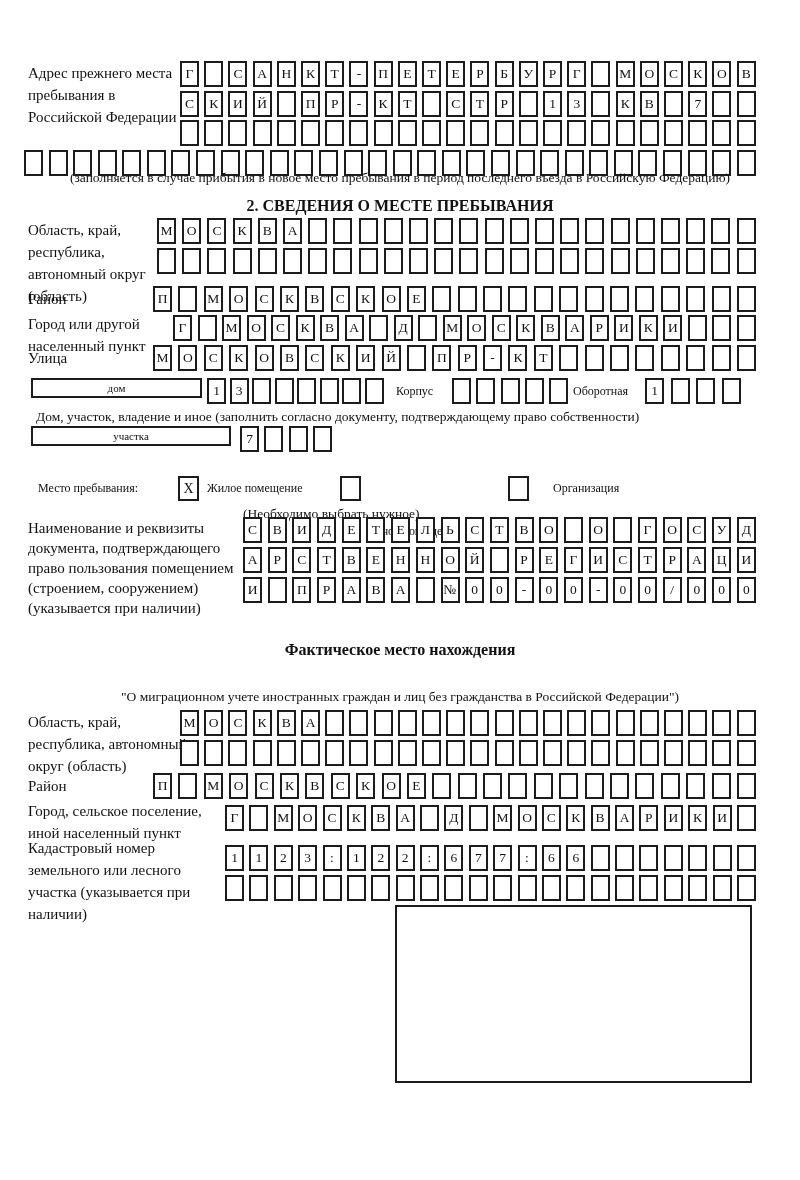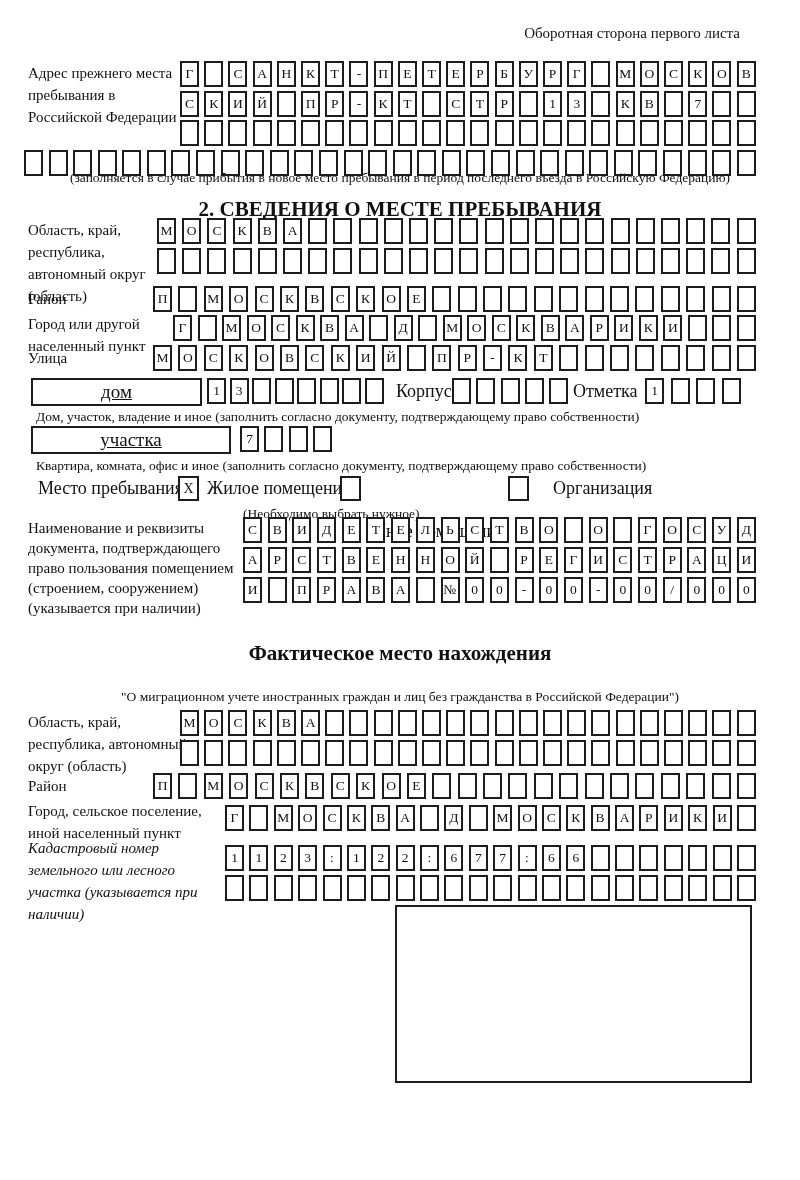--- a/index.html
+++ b/index.html
@@ -1,39 +1,38 @@
 <!DOCTYPE html>
 <html><head>
 <meta charset="utf-8">
 <style>
   html,body{margin:0;padding:0;background:#fff;}
   .page{position:relative;width:800px;height:1180px;background:#ffffff;
         font-family:"Liberation Serif","DejaVu Serif",serif;color:#111;overflow:hidden;}
   .abs{position:absolute;}
   .lbl{font-size:15px;line-height:22px;color:#111;}
   .cap{font-size:13.5px;line-height:17px;color:#111;}
-  .ttl{font-size:21px;font-weight:bold;text-align:center;width:800px;left:0;}
+  .ttl{font-size:16px;font-weight:bold;text-align:center;width:800px;left:0;}
   .ctr{text-align:center;width:800px;left:0;}
   .cellrow{display:flex;justify-content:space-between;height:26px;}
   .cell{box-sizing:border-box;flex:0 0 19px;width:19px;height:26px;border:2px solid #1c1c1c;
         display:flex;align-items:center;justify-content:center;
         font-size:13.5px;line-height:1;background:#fff;}
-  .widebox{box-sizing:border-box;border:2px solid #1c1c1c;height:28px;display:flex;
-           align-items:center;justify-content:center;font-size:19px;background:#fff;text-decoration:underline;}
+  .widebox{box-sizing:border-box;border:2px solid #1c1c1c;height:20px;display:flex;
+           align-items:center;justify-content:center;font-size:11px;background:#fff;}
   .cb{box-sizing:border-box;width:21px;height:25px;border:2px solid #1c1c1c;display:flex;
       align-items:center;justify-content:center;font-size:14px;background:#fff;}
-  .inline-lbl{font-size:18px;line-height:25px;}
+  .inline-lbl{font-size:12px;line-height:25px;}
   .stampbox{box-sizing:border-box;border:2px solid #1c1c1c;background:#fff;}
 </style>
 </head>
 <body>
 
 <div class="page">
 
-  <div class="abs lbl" style="left:0;top:22px;width:740px;text-align:right;">Оборотная сторона первого листа</div>
 
   <div class="abs lbl" style="left:28px;top:62px;width:155px;">Адрес прежнего места пребывания в Российской Федерации</div>
   <div class="abs cellrow" style="left:180px;top:61px;width:576px;">
       <span class="cell">Г</span>
       <span class="cell"></span>
       <span class="cell">С</span>
       <span class="cell">А</span>
       <span class="cell">Н</span>
       <span class="cell">К</span>
       <span class="cell">Т</span>
@@ -293,37 +292,36 @@
       <span class="cell"></span>
     </div>
   <div class="abs inline-lbl" style="left:396px;top:379px;">Корпус</div>
   <div class="abs cellrow" style="left:452px;top:378px;width:116px;">
       <span class="cell"></span>
       <span class="cell"></span>
       <span class="cell"></span>
       <span class="cell"></span>
       <span class="cell"></span>
     </div>
-  <div class="abs inline-lbl" style="left:573px;top:379px;">Отметка</div>
+  <div class="abs inline-lbl" style="left:573px;top:379px;">Оборотная</div>
   <div class="abs cellrow" style="left:645px;top:378px;width:96px;">
       <span class="cell">1</span>
       <span class="cell"></span>
       <span class="cell"></span>
       <span class="cell"></span>
     </div>
   <div class="abs cap" style="left:36px;top:408px;">Дом, участок, владение и иное (заполнить согласно документу, подтверждающему право собственности)</div>
 
   <div class="abs widebox" style="left:31px;top:426px;width:200px;">участка</div>
   <div class="abs cellrow" style="left:240px;top:426px;width:92px;">
       <span class="cell">7</span>
       <span class="cell"></span>
       <span class="cell"></span>
       <span class="cell"></span>
     </div>
-  <div class="abs cap" style="left:36px;top:457px;">Квартира, комната, офис и иное (заполнить согласно документу, подтверждающему право собственности)</div>
 
   <div class="abs" style="left:0;top:476px;width:800px;height:26px;">
     <span class="abs inline-lbl" style="left:38px;top:0;">Место пребывания:</span>
     <span class="abs cb" style="left:178px;top:0;">X</span>
     <span class="abs inline-lbl" style="left:207px;top:0;">Жилое помещение</span>
     <span class="abs cb" style="left:340px;top:0;"></span>
     <span class="abs inline-lbl" style="left:373px;top:0;margin-top:43px;">Иное помещение</span>
     <span class="abs cb" style="left:508px;top:0;"></span>
     <span class="abs inline-lbl" style="left:553px;top:0;">Организация</span>
   </div>
@@ -504,21 +502,21 @@
       <span class="cell">К</span>
       <span class="cell">В</span>
       <span class="cell">А</span>
       <span class="cell">Р</span>
       <span class="cell">И</span>
       <span class="cell">К</span>
       <span class="cell">И</span>
       <span class="cell"></span>
     </div>
 
-  <div class="abs lbl" style="left:28px;top:837px;width:178px;font-style:italic;">Кадастровый номер земельного или лесного участка (указывается при наличии)</div>
+  <div class="abs lbl" style="left:28px;top:837px;width:178px;">Кадастровый номер земельного или лесного участка (указывается при наличии)</div>
   <div class="abs cellrow" style="left:225px;top:845px;width:531px;">
       <span class="cell">1</span>
       <span class="cell">1</span>
       <span class="cell">2</span>
       <span class="cell">3</span>
       <span class="cell">:</span>
       <span class="cell">1</span>
       <span class="cell">2</span>
       <span class="cell">2</span>
       <span class="cell">:</span>

